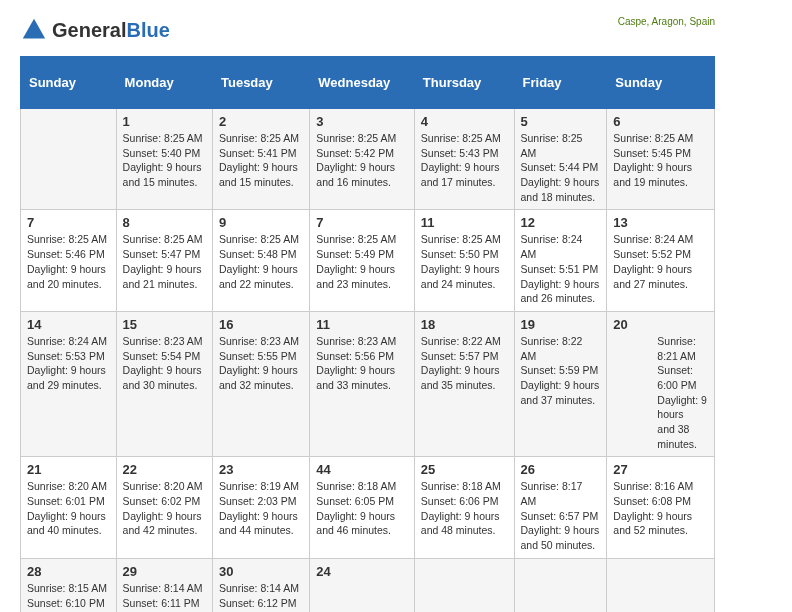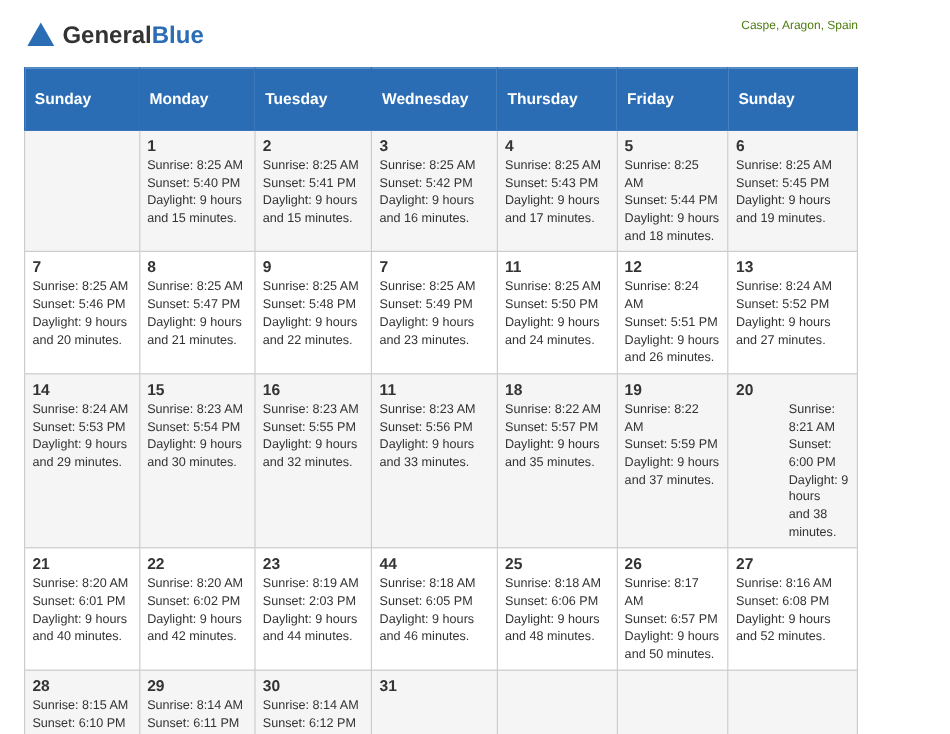--- a/index.html
+++ b/index.html
@@ -340,21 +340,21 @@
 and 56 minutes.</div>
           </td>
           <td>
             <span class="day-number">30</span>
             <div class="day-info" style="white-space: pre-line;">Sunrise: 8:14 AM
 Sunset: 6:12 PM
 Daylight: 9 hours
 and 58 minutes.</div>
           </td>
           <td>
-            <span class="day-number">31</span>
+            <span class="day-number">24</span>
             <div class="day-info" style="white-space: pre-line; margin-top: 37px;">Sunrise: 8:13 AM
 Sunset: 6:13 PM
 Daylight: 10 hours
 and 0 minutes.</div>
           </td>
           <td class="empty"></td>
           <td class="empty"></td>
           <td class="empty"></td>
         </tr>
       </tbody>

